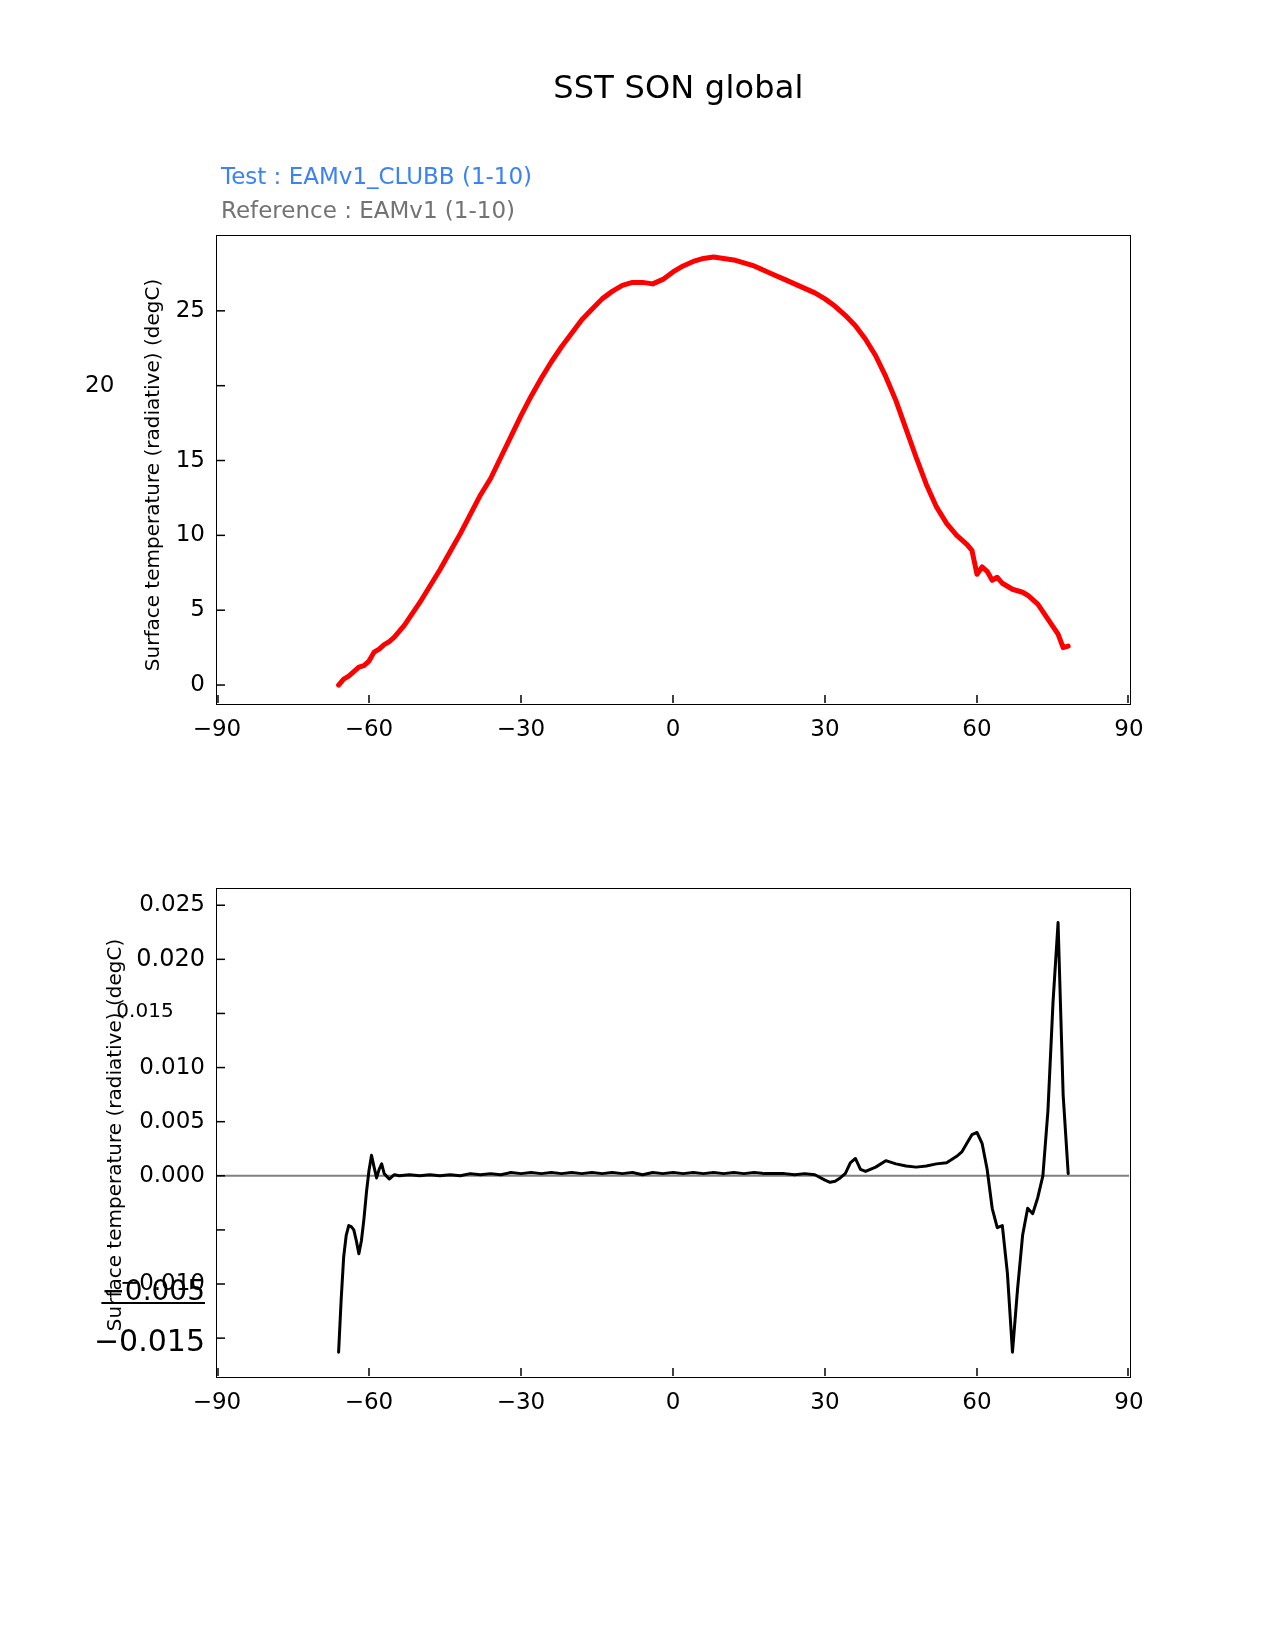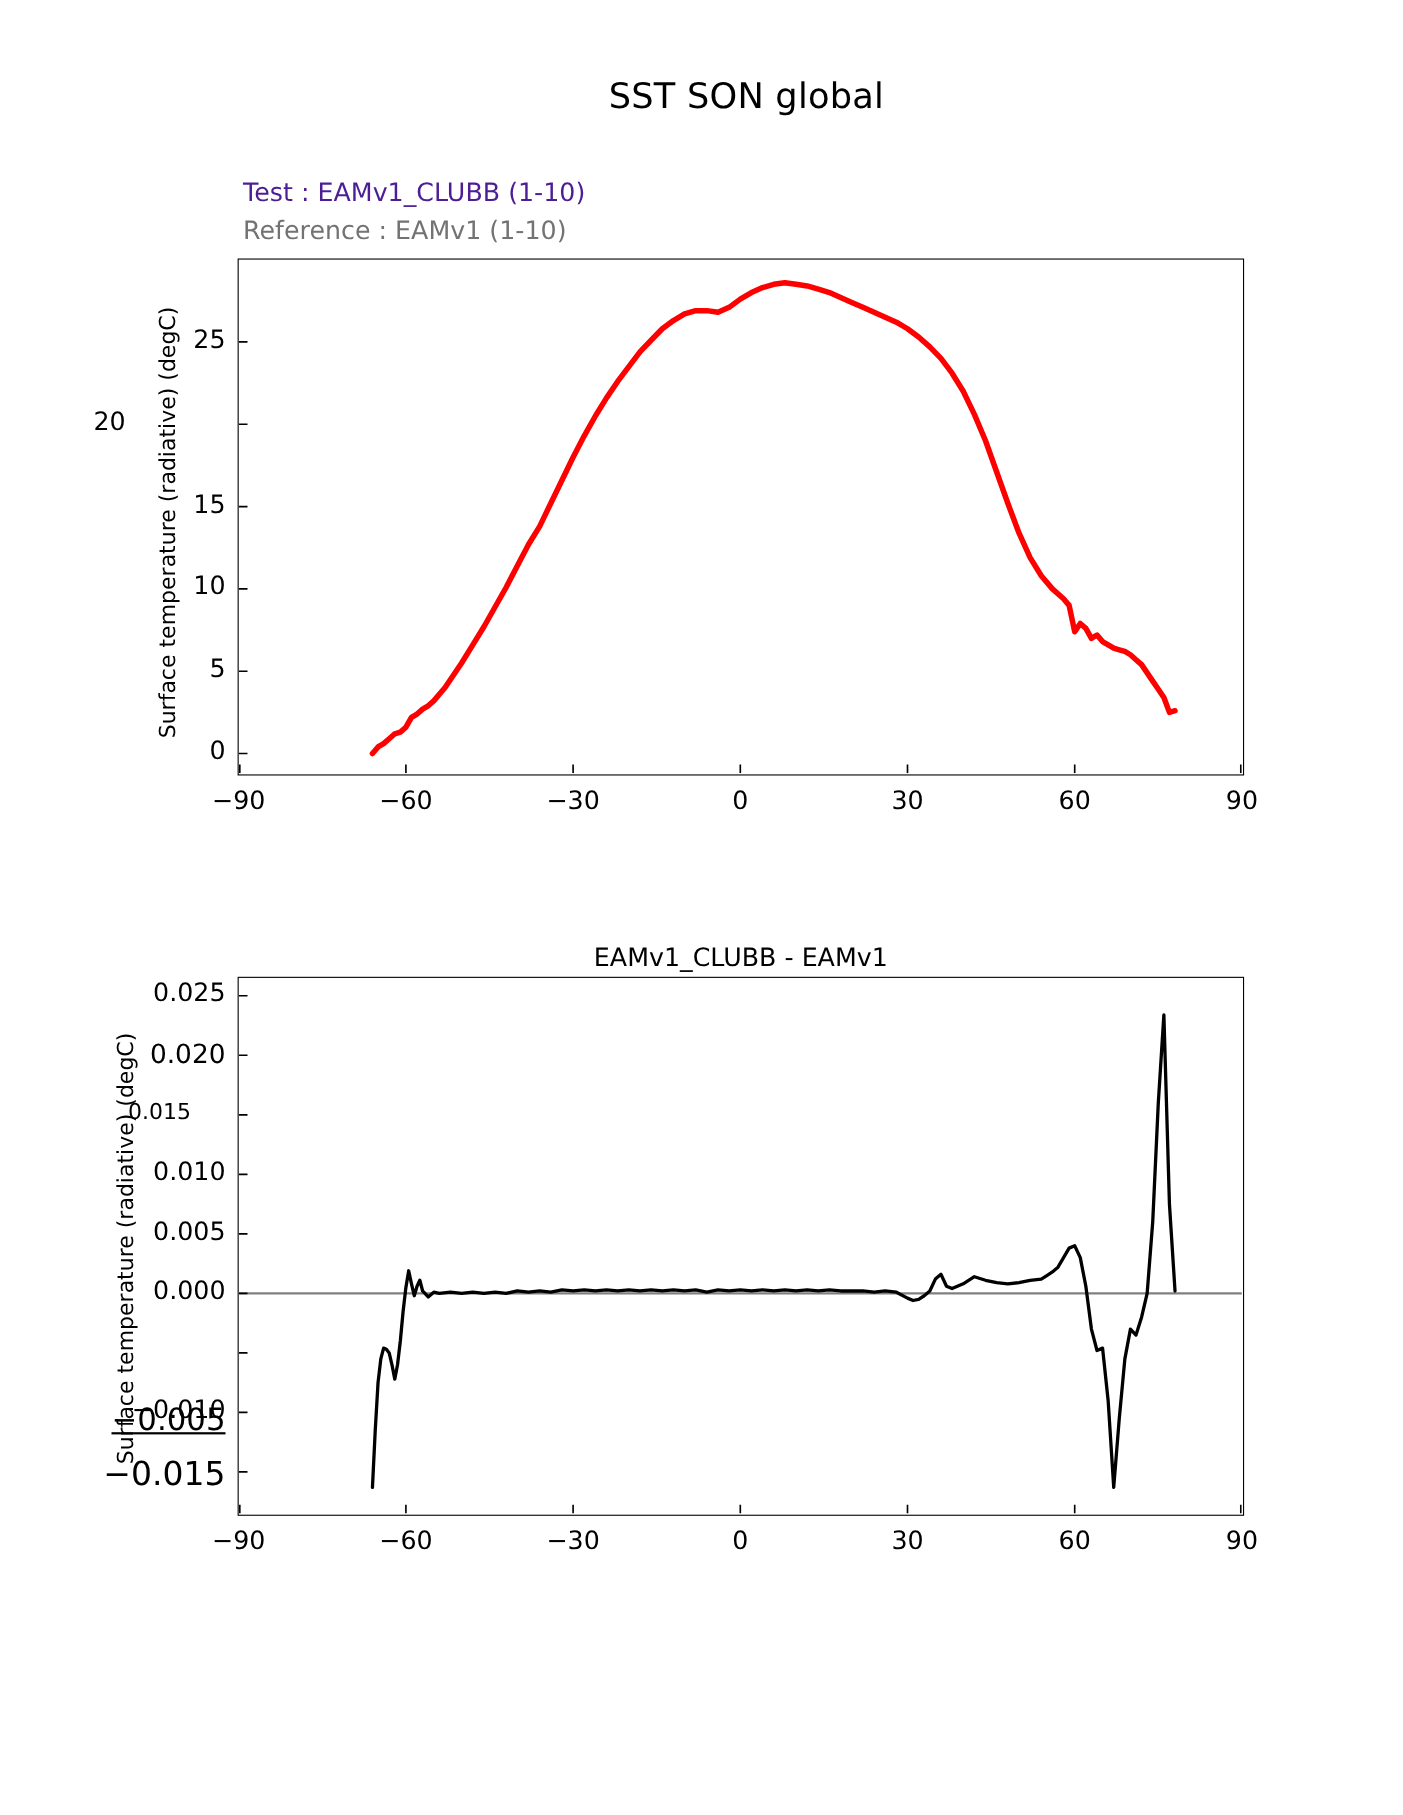--- a/index.html
+++ b/index.html
@@ -40,21 +40,21 @@
     height: 470px;
     border: 1.6px solid #000;
     box-sizing: border-box;
     background: #fff;
   }
   .legend-test {
     position: absolute;
     left: 180px;
     top: 163px;
     font-size: 23px;
-    color: #4c1d95;
+    color: #3b82f6;
     white-space: nowrap;
   }
   .legend-ref {
     position: absolute;
     left: 180px;
     top: 197px;
     font-size: 23px;
     color: #737373;
     white-space: nowrap;
   }
@@ -139,21 +139,20 @@
         <line x1="0" x2="8" y1="449.03846153846155" y2="449.03846153846155" stroke="#000" stroke-width="1.5"></line>
         <line x1="0" x2="8" y1="374.19871794871796" y2="374.19871794871796" stroke="#000" stroke-width="1.5"></line>
         <line x1="0" x2="8" y1="299.35897435897436" y2="299.35897435897436" stroke="#000" stroke-width="1.5"></line>
         <line x1="0" x2="8" y1="224.51923076923075" y2="224.51923076923075" stroke="#000" stroke-width="1.5"></line>
         <line x1="0" x2="8" y1="149.67948717948718" y2="149.67948717948718" stroke="#000" stroke-width="1.5"></line>
         <line x1="0" x2="8" y1="74.83974358974359" y2="74.83974358974359" stroke="#000" stroke-width="1.5"></line>
         <path d="M121.60 449.04 L126.67 443.05 L131.73 440.06 L136.80 435.57 L141.87 431.08 L146.93 429.58 L152.00 425.09 L157.07 416.11 L162.13 413.12 L167.20 408.63 L172.27 405.63 L177.33 401.14 L182.40 395.15 L187.47 389.17 L192.53 381.68 L197.60 374.20 L202.67 366.71 L212.80 350.25 L222.93 333.79 L233.07 315.82 L243.20 297.86 L253.33 278.40 L263.47 258.95 L273.60 242.48 L283.73 221.53 L293.87 200.57 L304.00 179.62 L314.13 160.16 L324.27 142.20 L334.40 125.73 L344.53 110.76 L354.67 97.29 L364.80 83.82 L374.93 73.34 L385.07 62.87 L395.20 55.38 L405.33 49.39 L415.47 46.40 L425.60 46.40 L435.73 47.90 L445.87 43.41 L456.00 35.92 L466.13 29.94 L476.27 25.45 L486.40 22.45 L496.53 20.96 L506.67 22.45 L516.80 23.95 L526.93 26.94 L537.07 29.94 L547.20 34.43 L557.33 38.92 L567.47 43.41 L577.60 47.90 L587.73 52.39 L597.87 56.88 L608.00 62.87 L618.13 70.35 L628.27 79.33 L638.40 89.81 L648.53 103.28 L658.67 119.74 L668.80 140.70 L678.93 164.65 L689.07 193.09 L699.20 221.53 L709.33 248.47 L719.47 270.92 L729.60 287.38 L739.73 299.36 L749.87 308.34 L754.93 314.33 L760.00 338.28 L765.07 330.79 L770.13 335.28 L775.20 344.26 L780.27 341.27 L785.33 347.26 L790.40 350.25 L795.47 353.24 L800.53 354.74 L805.60 356.24 L810.67 359.23 L815.73 363.72 L820.80 368.21 L825.87 375.70 L830.93 383.18 L836.00 390.66 L841.07 398.15 L846.13 411.62 L851.20 410.12" fill="none" stroke="#ff0000" stroke-width="5" stroke-linejoin="round" stroke-linecap="round"></path>
       </svg>
   </div>
 
-  <div class="panel-bot-title">EAMv1_CLUBB - EAMv1</div>
 
   <div class="ylabel-bot">
     <span>Surface temperature (radiative) (degC)</span>
   </div>
 
   <div class="panel-bot">
     <svg id="svg-bot" width="912" height="487" viewBox="0 0 912 487">
         <line x1="0" x2="912" y1="286.7888888888889" y2="286.7888888888889" stroke="#808080" stroke-width="2"></line>
         <line x1="1" x2="1" y1="487" y2="479" stroke="#000" stroke-width="1.5"></line>
         <line x1="152" x2="152" y1="487" y2="479" stroke="#000" stroke-width="1.5"></line>

